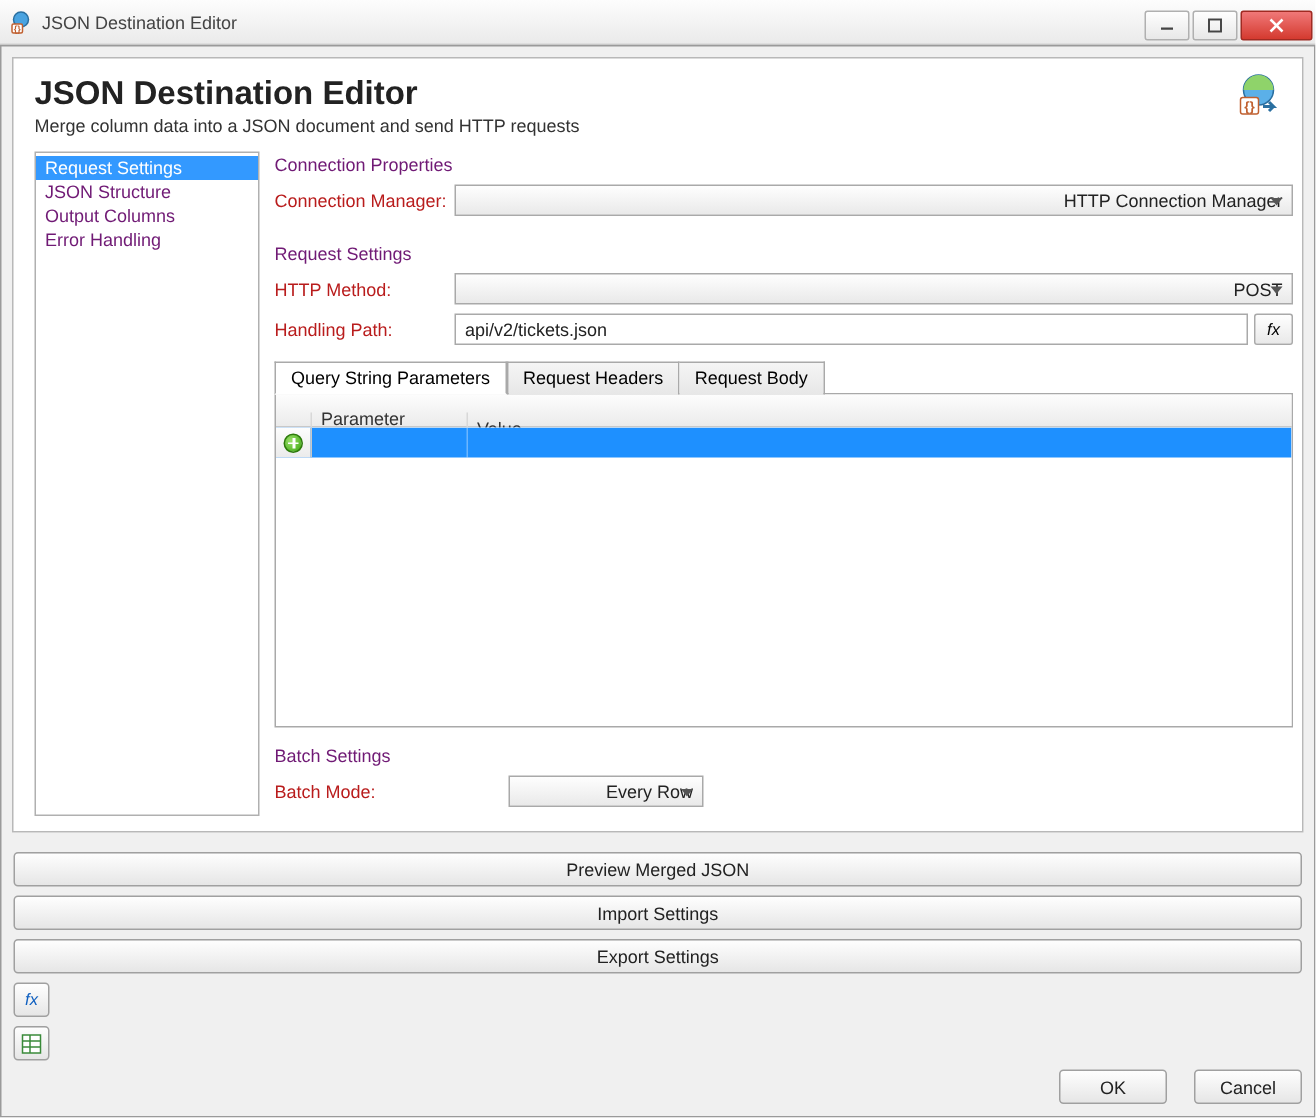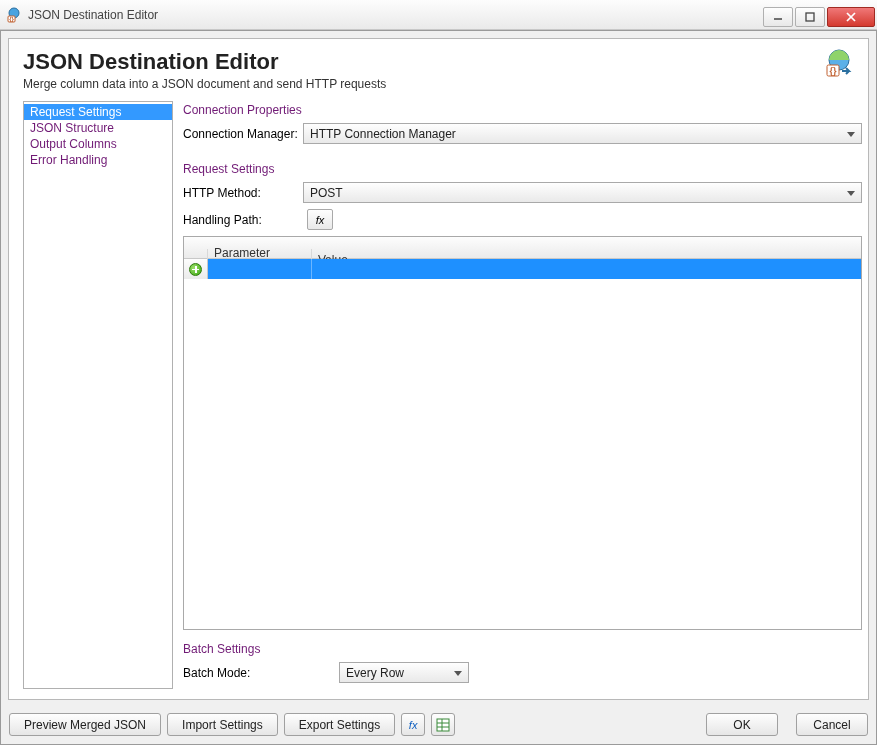--- a/index.html
+++ b/index.html
@@ -80,28 +80,29 @@
     cursor: default;
   }
   .sidebar-item.selected {
     background:#3399ff; color:#fff;
   }
   .main {
     flex:1; display:flex; flex-direction:column; min-width:0;
   }
   .section-label { color:#701a75; margin: 2px 0 6px 0; }
   .form-row { display:flex; align-items:center; margin-bottom:6px; }
-  .form-row label { width: 120px; color:#000000; }
+  .form-row label { width: 120px; color:#b91c1c; }
   .select, .textinput {
     flex:1; height:21px;
     border:1px solid #a9a9a9;
     background: linear-gradient(#fefefe,#e9e9e9);
     padding: 1px 6px; font-size:12px; font-family:inherit;
     display:flex; align-items:center; color:#222;
     position: relative;
+    justify-content: flex-end;
   }
   .textinput { background:#fff; }
   .select::after {
     content:""; position:absolute; right:6px; top:8px;
     border-left:4px solid transparent; border-right:4px solid transparent;
     border-top:5px solid #555;
   }
   .fx-btn {
     width:26px; height:21px; margin-left:4px;
     border:1px solid #a9a9a9; background:linear-gradient(#fefefe,#e9e9e9);
@@ -158,20 +159,21 @@
   .add-icon::after { left:2px; top:5px; width:7px; height:1.5px;}
   
   .batch {
     margin-top:10px;
   }
   .batch .select { flex:0 0 130px;margin-left:36px; }
   
   .footer {
     display:flex; gap:6px;
     padding: 6px 8px 8px 8px;
+    flex-direction: column;
   }
   .btn {
     height:23px; padding: 0 14px;
     border:1px solid #a0a0a0; border-radius:3px;
     background:linear-gradient(#fefefe,#e6e6e6);
     font-size:12px; font-family:inherit; color:#222;
     display:flex;align-items:center;justify-content:center;
   }
   .icon-btn {
     width:24px; height:23px; padding:0;
@@ -253,25 +255,31 @@
 
         <div class="section-label">Request Settings</div>
         <div class="form-row">
           <label>HTTP Method:</label>
           <div class="select">
             <span>POST</span>
           </div>
         </div>
         <div class="form-row">
           <label>Handling Path:</label>
+          <input class="textinput" value="api/v2/tickets.json" style="">
           <div class="fx-btn">
               <span>fx</span>
             </div>
         </div>
 
+        <div class="tabs">
+          <div class="tab active"><span>Query String Parameters</span></div>
+          <div class="tab"><span>Request Headers</span></div>
+          <div class="tab"><span>Request Body</span></div>
+        </div>
         <div class="tabpanel">
           <div class="grid-header">
             <div class="gh-cell icon"></div>
             <div class="gh-cell pname">Parameter Name</div>
             <div class="gh-cell val">Value</div>
           </div>
           <div class="grid-body">
             <div class="grid-row">
               <div class="gr-cell icon">
                 <span class="add-icon"></span>

